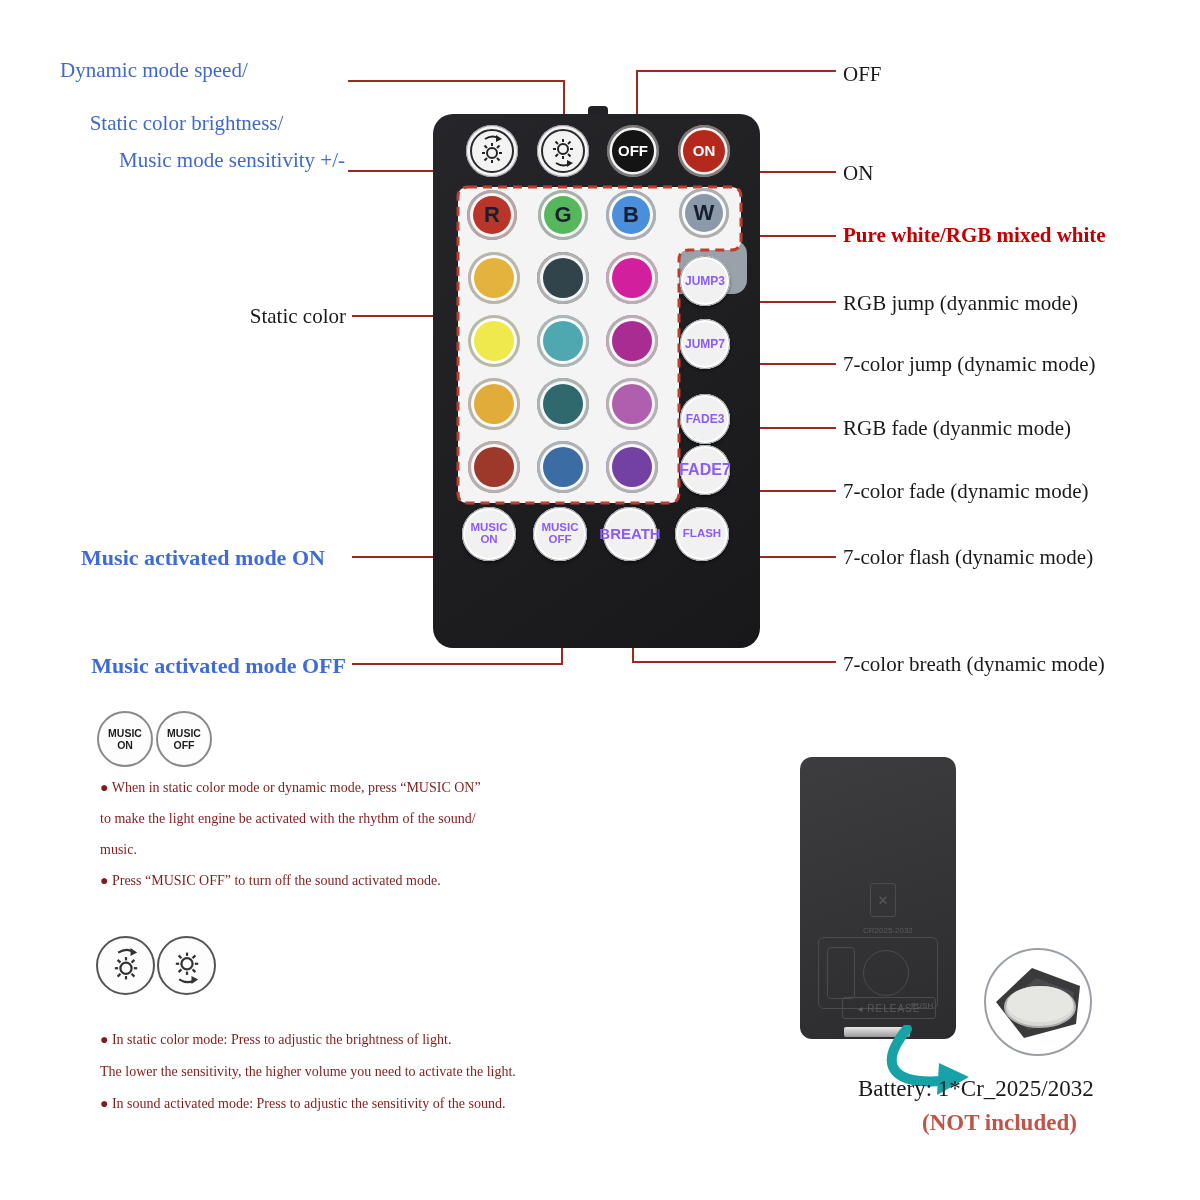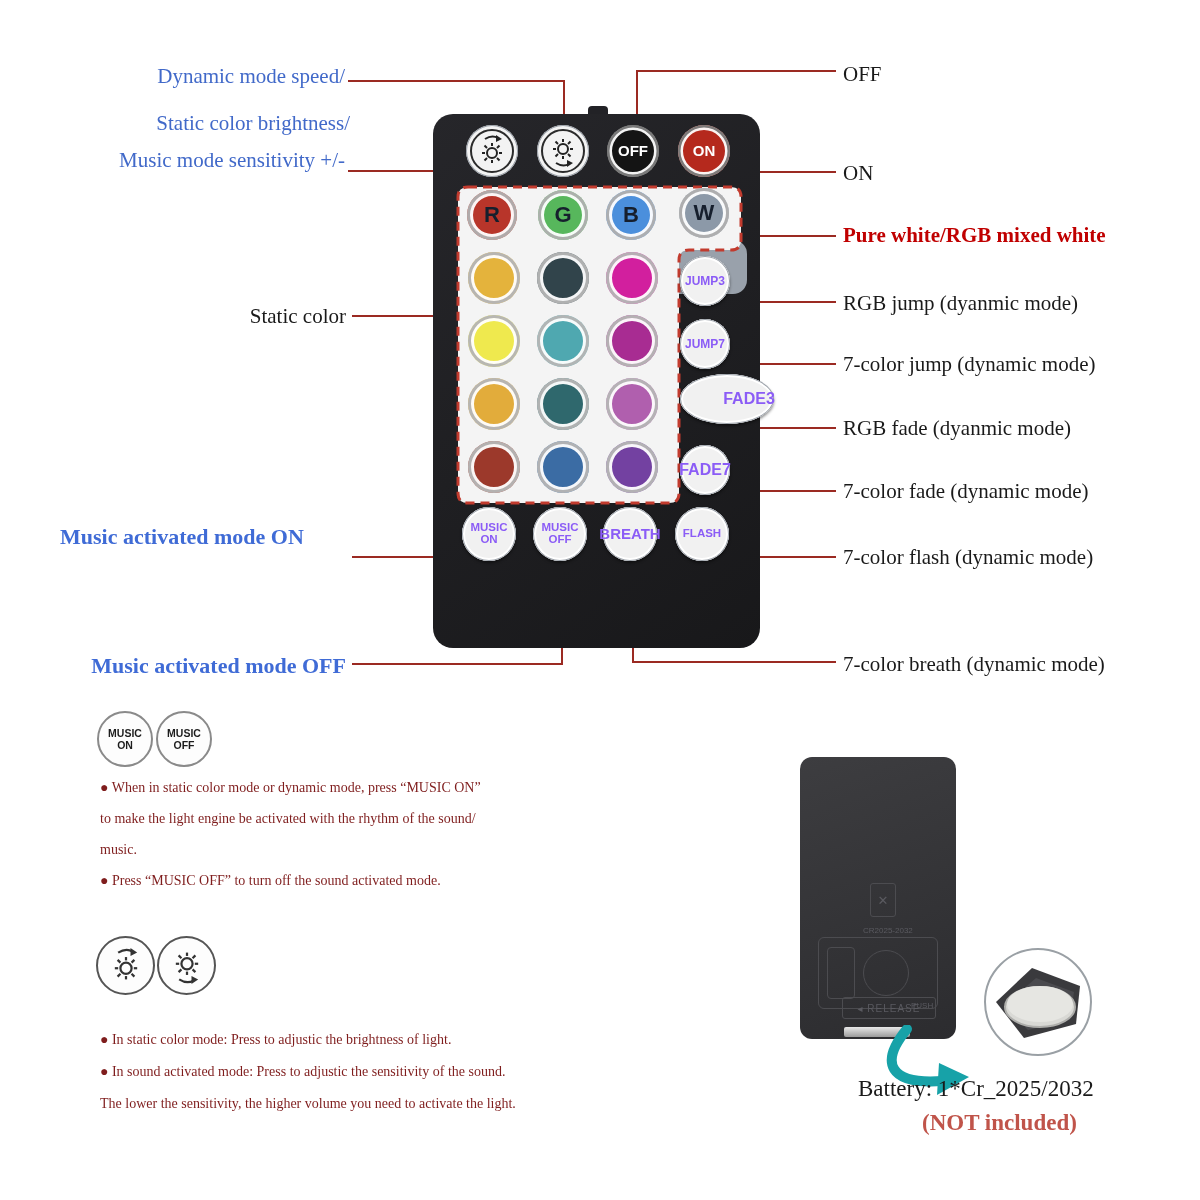--- a/index.html
+++ b/index.html
@@ -39,26 +39,26 @@
      font-family:"Liberation Sans", sans-serif;}
   .slot{position:absolute;background:linear-gradient(#e8e8e8,#9b9b9b);border-radius:2px;}
   #battery-inset{position:absolute;left:984px;top:948px;width:104px;height:104px;border-radius:50%;
      border:2px solid #9aa0a5;background:#fff;overflow:hidden;}
 </style>
 </head>
 <body>
 
 <div id="canvas">
 
-  <div class="lbl lbl-blue" style="left:60px;top:64px;width:285px;text-align:right;">Dynamic mode speed/</div>
-  <div class="lbl lbl-blue" style="left:65px;top:111px;width:285px;text-align:right;">Static color brightness/</div>
+  <div class="lbl lbl-blue" style="left:60px;top:58px;width:285px;">Dynamic mode speed/</div>
+  <div class="lbl lbl-blue" style="left:44px;top:111px;width:285px;text-align:center;">Static color brightness/</div>
   <div class="lbl lbl-blue" style="left:60px;top:148px;width:285px;text-align:right;">Music mode sensitivity +/-</div>
 
   <div class="lbl" style="left:60px;top:304px;width:286px;text-align:right;">Static color</div>
-  <div class="lbl lbl-blue-b" style="left:60px;top:524px;width:286px;text-align:left;">Music activated mode ON</div>
+  <div class="lbl lbl-blue-b" style="left:60px;top:545px;width:286px;text-align:center;">Music activated mode ON</div>
   <div class="lbl lbl-blue-b" style="left:60px;top:653px;width:286px;text-align:right;">Music activated mode OFF</div>
 
   <div class="lbl rightlbl" style="top:62px;">OFF</div>
   <div class="lbl rightlbl" style="top:161px;">ON</div>
   <div class="lbl rightlbl lbl-red-b" style="top:223px;">Pure white/RGB mixed white</div>
   <div class="lbl rightlbl" style="top:291px;">RGB jump (dyanmic mode)</div>
   <div class="lbl rightlbl" style="top:352px;">7-color jump (dynamic mode)</div>
   <div class="lbl rightlbl" style="top:416px;">RGB fade (dyanmic mode)</div>
   <div class="lbl rightlbl" style="top:479px;">7-color fade (dynamic mode)</div>
   <div class="lbl rightlbl" style="top:545px;">7-color flash (dynamic mode)</div>
@@ -159,21 +159,21 @@
     <div class="btn swatch" style="left: 173px; top: 201px; width: 52px; height: 52px; background: rgb(168, 44, 146);"></div>
     <div class="btn swatch" style="left: 35px; top: 264px; width: 52px; height: 52px; background: rgb(226, 172, 59);"></div>
     <div class="btn swatch" style="left: 104px; top: 264px; width: 52px; height: 52px; background: rgb(47, 104, 109);"></div>
     <div class="btn swatch" style="left: 173px; top: 264px; width: 52px; height: 52px; background: rgb(176, 95, 174);"></div>
     <div class="btn swatch" style="left: 35px; top: 327px; width: 52px; height: 52px; background: rgb(156, 57, 43);"></div>
     <div class="btn swatch" style="left: 104px; top: 327px; width: 52px; height: 52px; background: rgb(59, 108, 164);"></div>
     <div class="btn swatch" style="left: 173px; top: 327px; width: 52px; height: 52px; background: rgb(115, 65, 161);"></div>
 
     <div class="btn whitebtn" style="left:247px;top:142px;width:50px;height:50px;font-size:12px;">JUMP3</div>
     <div class="btn whitebtn" style="left:247px;top:205px;width:50px;height:50px;font-size:12px;">JUMP7</div>
-    <div class="btn whitebtn" style="left:247px;top:260px;width:50px;height:50px;font-size:16px;padding-left:44px;">FADE3</div>
+    <div class="btn whitebtn" style="left:247px;top:280px;width:50px;height:50px;font-size:12px;">FADE3</div>
     <div class="btn whitebtn" style="left:247px;top:331px;width:50px;height:50px;font-size:16px;">FADE7</div>
 
     <div class="btn whitebtn" style="left:29px;top:393px;width:54px;height:54px;font-size:11.5px;">
       <span>MUSIC</span>
       <span>ON</span>
     </div>
     <div class="btn whitebtn" style="left:100px;top:393px;width:54px;height:54px;font-size:11.5px;">
       <span>MUSIC</span>
       <span>OFF</span>
     </div>
@@ -225,22 +225,22 @@
           <line x1="5" y1="-7" x2="7.5" y2="-9.5"></line>
           <line x1="-5" y1="3" x2="-7.5" y2="5.5"></line>
           <line x1="5" y1="3" x2="7.5" y2="5.5"></line>
         </g>
       <path d="M -7 12 Q 0 16.5 6 13" fill="none" stroke="#333" stroke-width="2"></path>
       <polygon points="4,16 10,12 4,9" fill="#333"></polygon>
     </svg>
   </div>
   <div class="para" style="left:100px;top:1000px;width:730px;line-height:32px;margin-top:24px;">
     <div>● In static color mode: Press to adjustic the brightness of light.</div>
+    <div>The lower the sensitivity, the higher volume you need to activate the light.</div>
     <div>● In sound activated mode: Press to adjustic the sensitivity of the sound.</div>
-    <div>The lower the sensitivity, the higher volume you need to activate the light.</div>
   </div>
 
   <div id="remote-back">
     <div class="emboss" style="left:70px;top:126px;width:24px;height:32px;border-radius:3px;display:flex;align-items:center;justify-content:center;font-size:13px;">✕</div>
     <div class="emboss" style="left:18px;top:180px;width:118px;height:70px;border-radius:6px;">
       <div class="emboss" style="left:8px;top:9px;width:26px;height:50px;border-radius:4px;"></div>
       <div class="emboss" style="left:44px;top:12px;width:44px;height:44px;border-radius:50%;"></div>
       <div class="abs" style="left:44px;top:-12px;font-size:8px;color:#5a5a60;font-family:'Liberation Sans',sans-serif;">CR2025-2032</div>
       <div class="abs" style="left:92px;top:50px;font-size:8px;color:#5a5a60;font-family:'Liberation Sans',sans-serif;margin-top:13px;">PUSH</div>
     </div>

